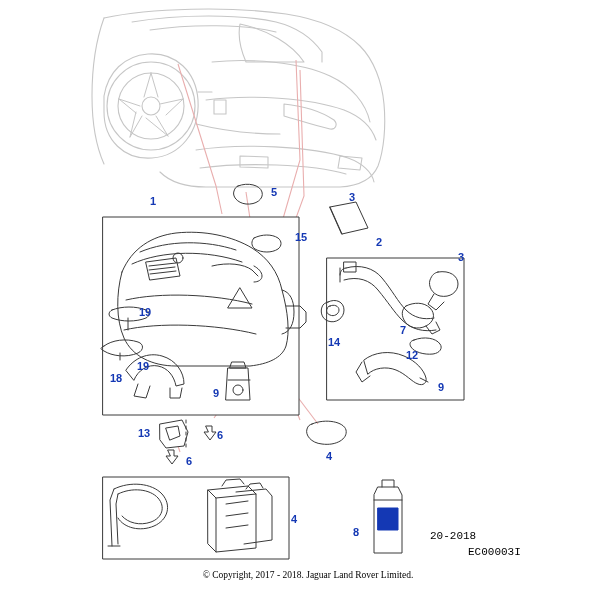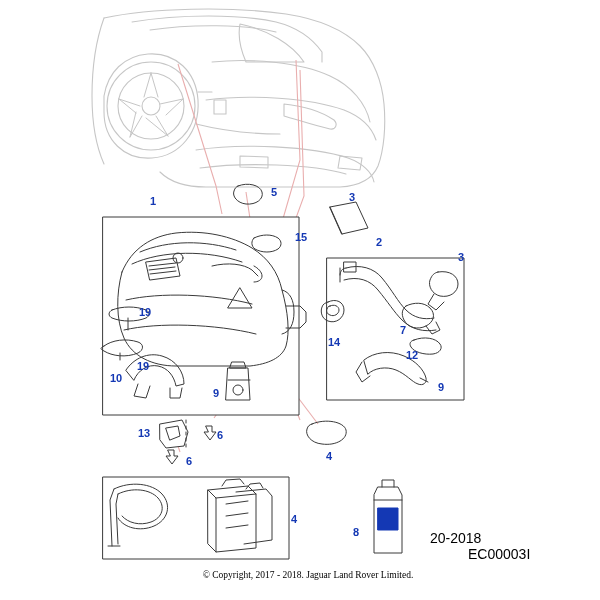--- a/index.html
+++ b/index.html
@@ -31,22 +31,22 @@
     color: #1438b4;
     font-weight: bold;
     font-size: 11px;
     font-family: "Liberation Sans", sans-serif;
     line-height: 1;
     white-space: nowrap;
   }
   .meta {
     position: absolute;
     color: #000000;
-    font-size: 14px;
-    font-family: Liberation Sans, sans-serif;
+    font-size: 11px;
+    font-family: Liberation Mono, monospace;
     white-space: nowrap;
   }
   .copyright {
     position: absolute;
     color: #000000;
     font-size: 9.5px;
     font-family: Liberation Serif, serif;
     white-space: nowrap;
     text-align: center;
     width: 600px;
@@ -243,21 +243,21 @@
   <div class="callout" style="left:150px; top:196px;">1</div>
   <div class="callout" style="left:376px; top:237px;">2</div>
   <div class="callout" style="left:458px; top:252px;">3</div>
   <div class="callout" style="left:326px; top:451px;">4</div>
   <div class="callout" style="left:271px; top:187px;">5</div>
   <div class="callout" style="left:217px; top:430px;">6</div>
   <div class="callout" style="left:186px; top:456px;">6</div>
   <div class="callout" style="left:400px; top:325px;">7</div>
   <div class="callout" style="left:353px; top:527px;">8</div>
   <div class="callout" style="left:213px; top:388px;">9</div>
-  <div class="callout" style="left:110px; top:373px;">10</div>
+  <div class="callout" style="left:110px; top:373px;">18</div>
   <div class="callout" style="left:438px; top:382px;">9</div>
   <div class="callout" style="left:406px; top:350px;">12</div>
   <div class="callout" style="left:138px; top:428px;text-align:right;">13</div>
   <div class="callout" style="left:328px; top:337px;text-align:center;">14</div>
   <div class="callout" style="left:295px; top:232px;">15</div>
   <div class="callout" style="left:349px; top:192px;">3</div>
   <div class="callout" style="left:291px; top:514px;">4</div>
   <div class="callout" style="left:139px; top:307px;">19</div>
   <div class="callout" style="left:137px; top:333px;margin-top:28px;">19</div>
 

